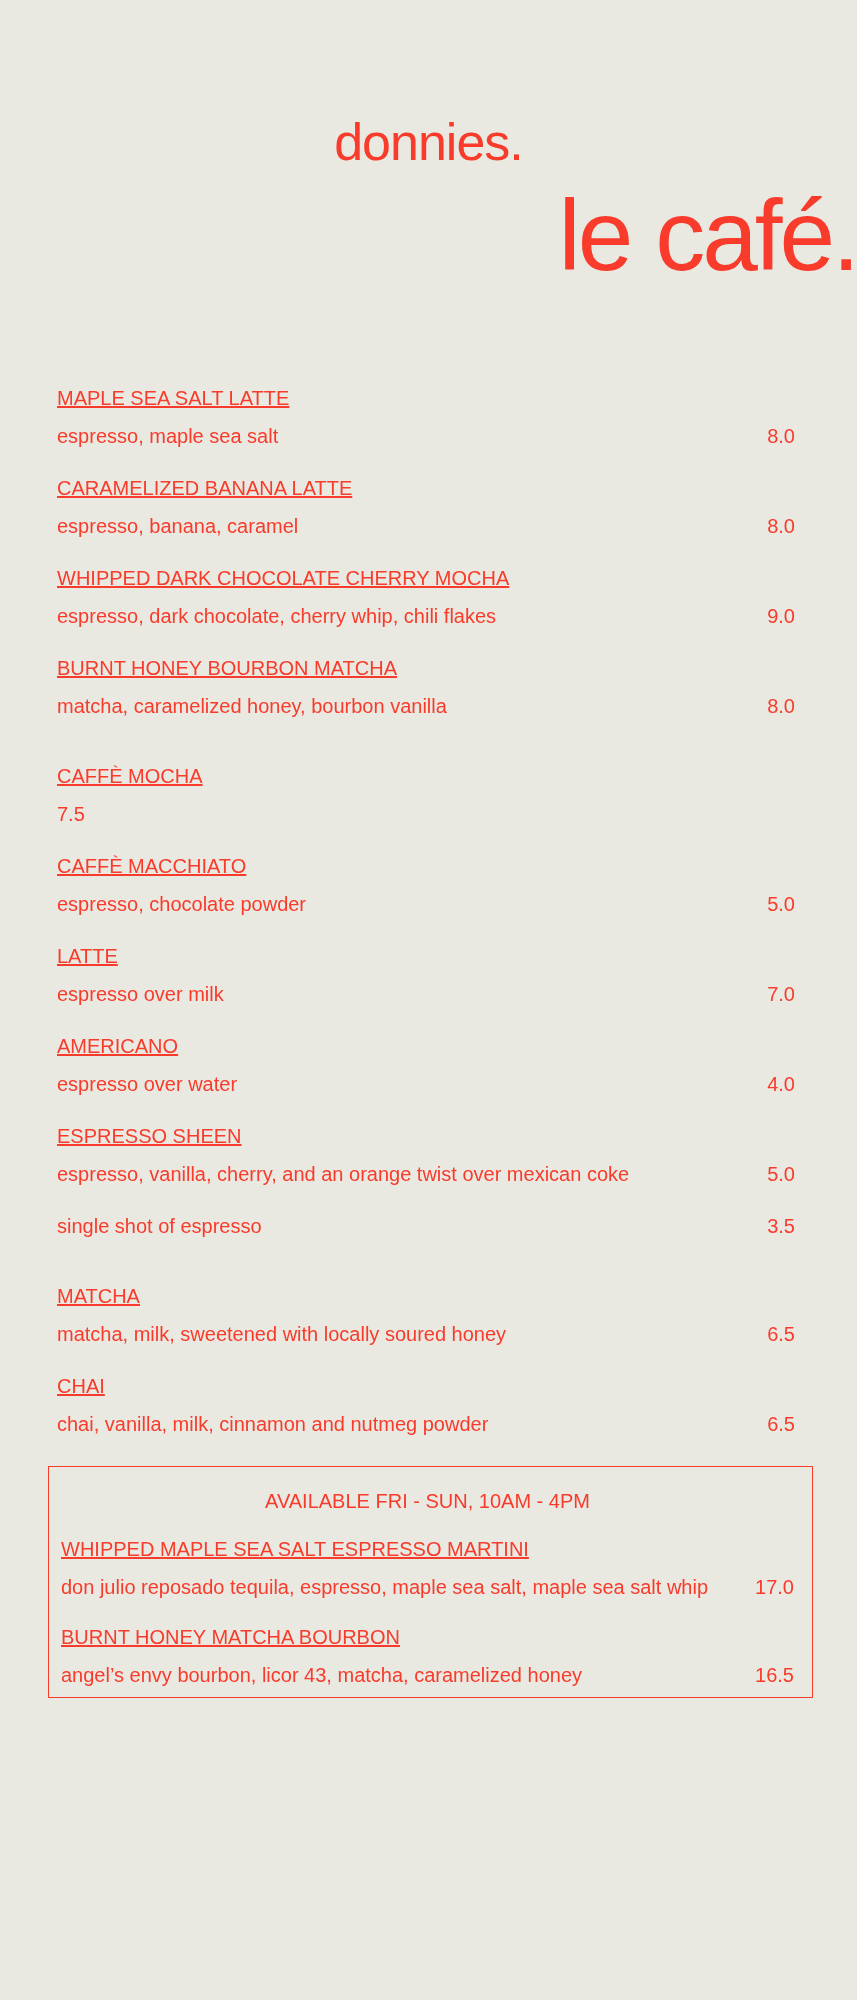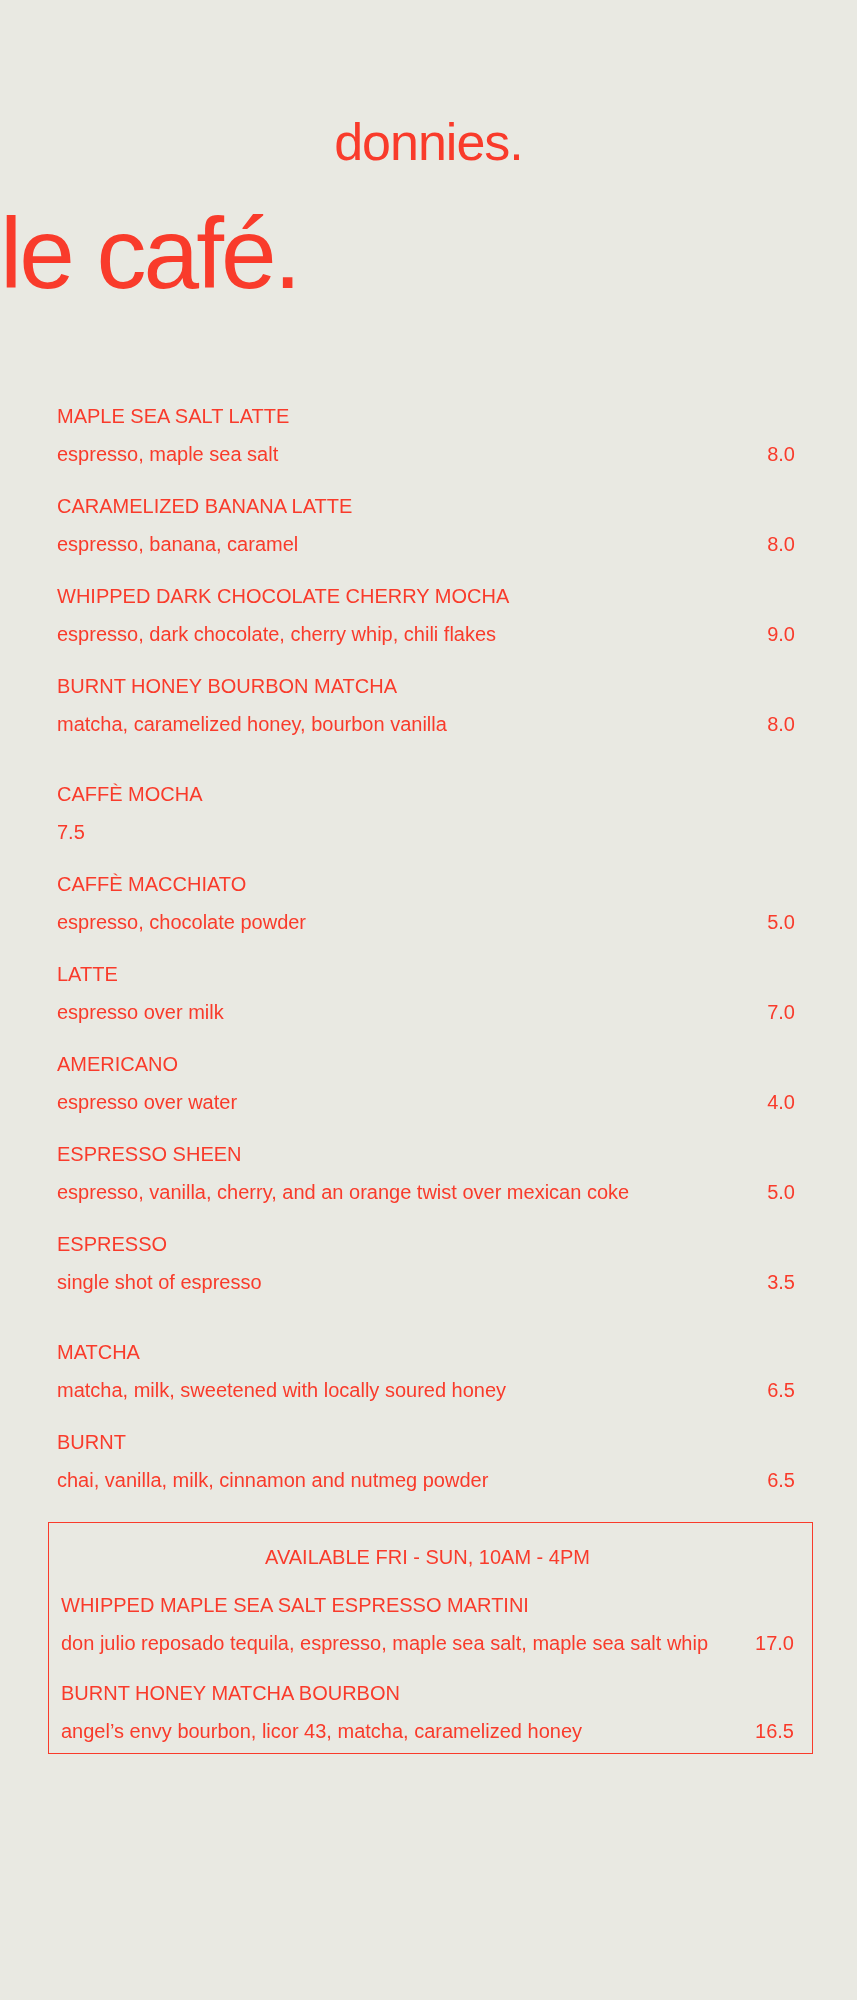--- a/index.html
+++ b/index.html
@@ -20,38 +20,39 @@
   }
   .brand {
     padding-top: 122px;
     text-align: center;
     font-size: 52px;
     line-height: 40px;
     letter-spacing: -1px;
     font-weight: 400;
   }
   .title {
-    margin-top: 41px;
-    text-align: left;
+    margin-top: 23px;
+    text-align: right;
     font-size: 100px;
     line-height: 100px;
     letter-spacing: -3px;
     font-weight: 400;
   }
   .menu {
     padding: 103px 62px 0 57px;
   }
   .section { margin-bottom: 50px; }
   .section:last-of-type { margin-bottom: 0; }
   .item { margin-bottom: 32px; }
   .item-name {
     font-size: 20px;
     line-height: 20px;
     margin-bottom: 18px;
     font-weight: 400;
+    text-decoration: underline;
   }
   .item-line {
     display: flex;
     justify-content: space-between;
     align-items: baseline;
     font-size: 20px;
     line-height: 20px;
   }
   .item-price { text-align: right; white-space: nowrap; }
   .special-box {
@@ -139,38 +140,37 @@
         </div>
       </div>
       <div class="item">
         <div class="item-name">ESPRESSO SHEEN</div>
         <div class="item-line">
           <span class="item-desc">espresso, vanilla, cherry, and an orange twist over mexican coke</span>
           <span class="item-price">5.0</span>
         </div>
       </div>
       <div class="item">
-        <div class="item-name">ESPRESSO</div>
         <div class="item-line">
           <span class="item-desc">single shot of espresso</span>
           <span class="item-price">3.5</span>
         </div>
       </div>
     </section>
 
     <section class="section">
       <div class="item">
         <div class="item-name">MATCHA</div>
         <div class="item-line">
           <span class="item-desc">matcha, milk, sweetened with locally soured honey</span>
           <span class="item-price">6.5</span>
         </div>
       </div>
       <div class="item">
-        <div class="item-name">BURNT</div>
+        <div class="item-name">CHAI</div>
         <div class="item-line">
           <span class="item-desc">chai, vanilla, milk, cinnamon and nutmeg powder</span>
           <span class="item-price">6.5</span>
         </div>
       </div>
     </section>
 
     <div class="special-box">
       <div class="box-header">AVAILABLE FRI - SUN, 10AM - 4PM</div>
       <div class="box-item">

